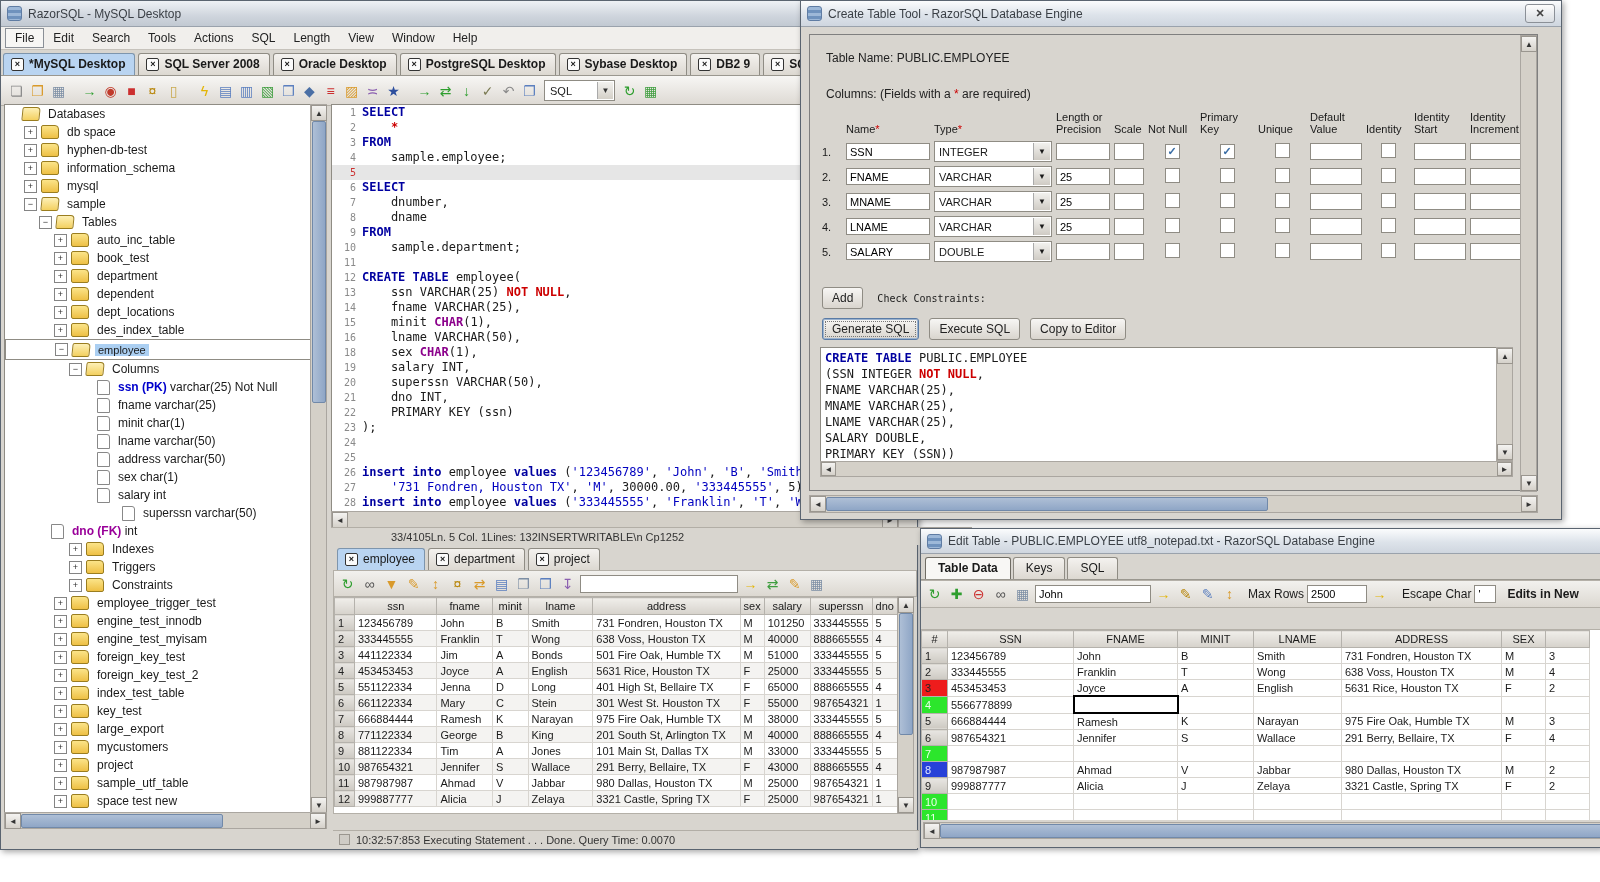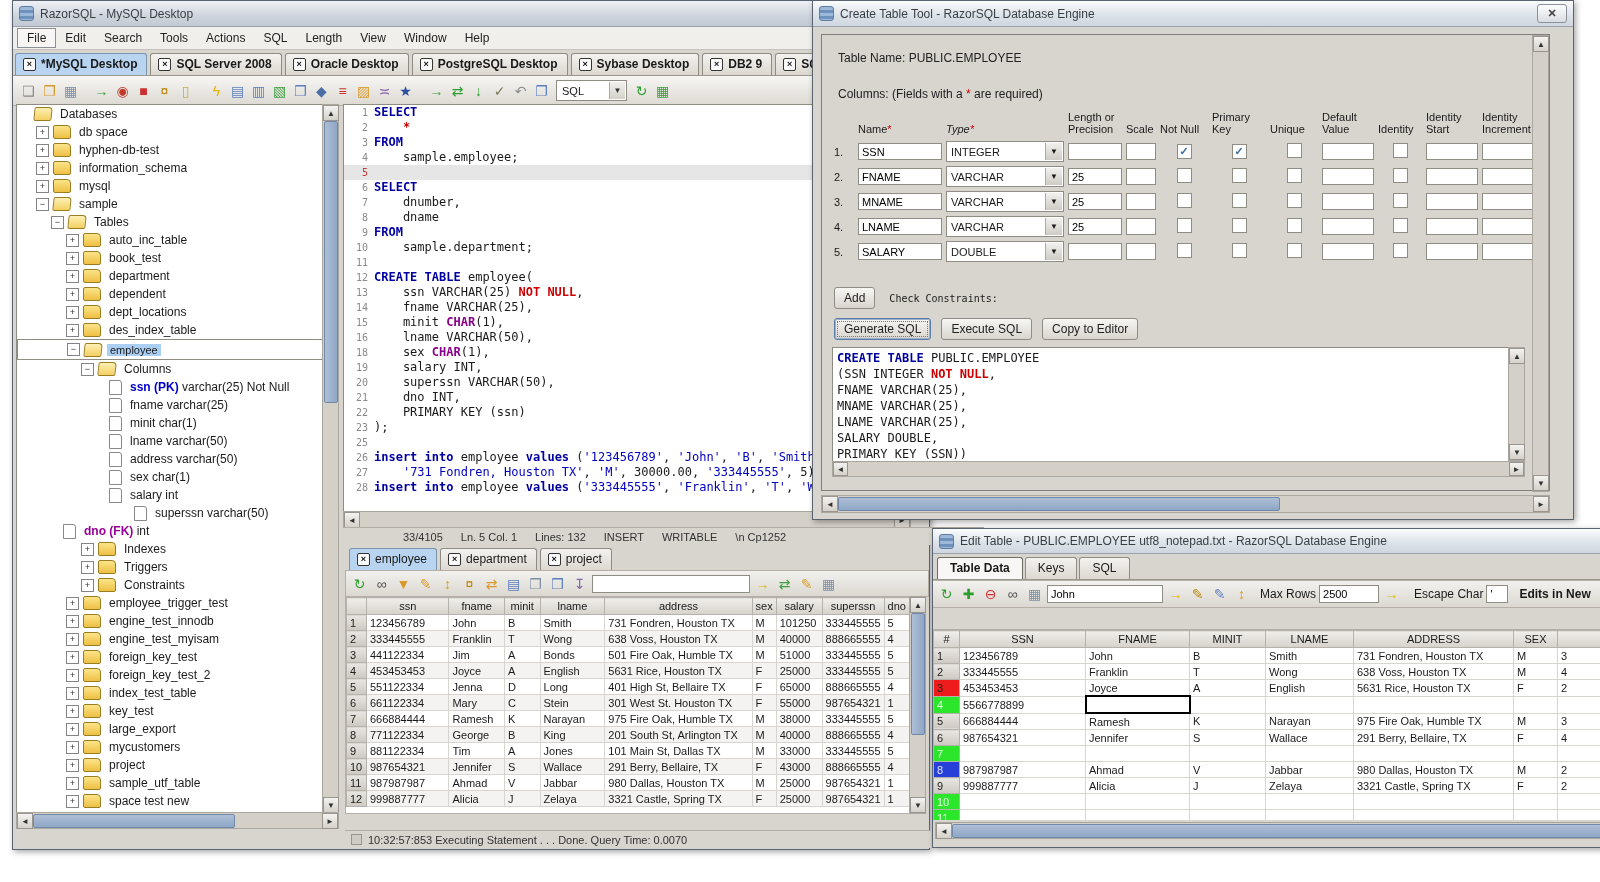--- a/index.html
+++ b/index.html
@@ -1,20 +1,20 @@
 <!DOCTYPE html>
 <html><head>
 <meta charset="utf-8">
 <style>
   html,body{margin:0;padding:0;}
   body{width:1600px;height:882px;position:relative;background:#ffffff;
        font-family:"Liberation Sans",sans-serif;font-size:12px;color:#1a1a1a;overflow:hidden;}
   .abs{position:absolute;}
   
-  .win{position:absolute;border:1px solid #5a6470;background:#d8d5cf;box-shadow:2px 2px 6px rgba(0,0,0,.35);margin-left:12px;}
+  .win{position:absolute;border:1px solid #5a6470;background:#d8d5cf;box-shadow:2px 2px 6px rgba(0,0,0,.35);}
   .titlebar{height:25px;background:linear-gradient(#eef1f5,#cfd5dd 60%,#c2c9d2);border-bottom:1px solid #9aa2ac;
             display:flex;align-items:center;padding:0 6px;color:#3a3f45;font-size:12px;}
   .appicon{width:13px;height:13px;margin-right:6px;border-radius:3px;border:1px solid #5f7ca3;
            background:repeating-linear-gradient(#9db8d8 0 3px,#6f92bd 3px 6px);}
   .closebtn{margin-left:auto;width:28px;height:17px;border:1px solid #8b9097;border-radius:3px;
             background:linear-gradient(#fdfdfd,#d9dde2);display:flex;align-items:center;justify-content:center;
             font-size:11px;color:#444;font-weight:bold;}
   
   .menubar{height:22px;background:#f1efec;border-bottom:1px solid #c6c2bb;display:flex;align-items:center;padding-left:4px;}
   .menu-item{padding:2px 9px;color:#222;}
@@ -62,21 +62,21 @@
   .eline{height:15px;line-height:15px;display:flex;white-space:pre;}
   .eline.hl{background:#e6e6e6;}
   .lnum{width:24px;flex:none;text-align:right;padding-right:6px;color:#8a8a8a;font-size:10px;}
   .eline.hl .lnum{color:#cc3333;}
   .seg-kw{color:#0000a0;font-weight:bold;}
   .seg-red{color:#cc0000;font-weight:bold;}
   .seg-type{color:#8b008b;font-weight:bold;}
   .seg-str{color:#0000c0;}
   .seg-p{color:#1a1a1a;}
   .statusbar{background:#d8d5cf;border-top:1px solid #b2aea6;display:flex;align-items:center;
-             font-size:11px;color:#333;gap:18px;padding-left:60px;}
+             font-size:11px;color:#333;padding-left:60px;}
   
   .rtabbar{display:flex;align-items:flex-end;background:#d8d5cf;padding-left:4px;height:24px;}
   .rtoolbar{height:25px;background:linear-gradient(#f2f1ee,#dcd8d1);border:1px solid #b4b0a8;
             display:flex;align-items:center;gap:3px;padding-left:4px;}
   .searchbox{height:16px;border:1px solid #8f8c84;background:#fff;width:150px;font-size:11px;padding:0 3px;
              font-family:"Liberation Sans",sans-serif;}
   table.grid{border-collapse:collapse;table-layout:fixed;background:#fff;font-size:11px;}
   table.grid th{background:linear-gradient(#f0eeea,#d6d2cb);border:1px solid #b5b2ac;font-weight:normal;
                 height:16px;padding:0 3px;overflow:hidden;white-space:nowrap;}
   table.grid td{border:1px solid #d8d5d0;height:15px;padding:0 3px;overflow:hidden;white-space:nowrap;}
@@ -427,20 +427,21 @@
       <div class="eline"><span class="lnum">13</span><span><span class="seg-p">    ssn VARCHAR(25) </span><span class="seg-red">NOT NULL</span><span class="seg-p">,</span></span></div>
       <div class="eline"><span class="lnum">14</span><span><span class="seg-p">    fname VARCHAR(25),</span></span></div>
       <div class="eline"><span class="lnum">15</span><span><span class="seg-p">    minit </span><span class="seg-type">CHAR</span><span class="seg-p">(1),</span></span></div>
       <div class="eline"><span class="lnum">16</span><span><span class="seg-p">    lname VARCHAR(50),</span></span></div>
       <div class="eline"><span class="lnum">18</span><span><span class="seg-p">    sex </span><span class="seg-type">CHAR</span><span class="seg-p">(1),</span></span></div>
       <div class="eline"><span class="lnum">19</span><span><span class="seg-p">    salary INT,</span></span></div>
       <div class="eline"><span class="lnum">20</span><span><span class="seg-p">    superssn VARCHAR(50),</span></span></div>
       <div class="eline"><span class="lnum">21</span><span><span class="seg-p">    dno INT,</span></span></div>
       <div class="eline"><span class="lnum">22</span><span><span class="seg-p">    PRIMARY KEY (ssn)</span></span></div>
       <div class="eline"><span class="lnum">23</span><span><span class="seg-p">);</span></span></div>
+      <div class="eline"><span class="lnum">24</span><span></span></div>
       <div class="eline"><span class="lnum">25</span><span></span></div>
       <div class="eline"><span class="lnum">26</span><span><span class="seg-kw">insert into</span><span class="seg-p"> employee </span><span class="seg-kw">values</span><span class="seg-p"> (</span><span class="seg-str">'123456789'</span><span class="seg-p">, </span><span class="seg-str">'John'</span><span class="seg-p">, </span><span class="seg-str">'B'</span><span class="seg-p">, </span><span class="seg-str">'Smith'</span><span class="seg-p">,</span></span></div>
       <div class="eline"><span class="lnum">27</span><span><span class="seg-p">    </span><span class="seg-str">'731 Fondren, Houston TX'</span><span class="seg-p">, </span><span class="seg-str">'M'</span><span class="seg-p">, 30000.00, </span><span class="seg-str">'333445555'</span><span class="seg-p">, 5);</span></span></div>
       <div class="eline"><span class="lnum">28</span><span><span class="seg-kw">insert into</span><span class="seg-p"> employee </span><span class="seg-kw">values</span><span class="seg-p"> (</span><span class="seg-str">'333445555'</span><span class="seg-p">, </span><span class="seg-str">'Franklin'</span><span class="seg-p">, </span><span class="seg-str">'T'</span><span class="seg-p">, </span><span class="seg-str">'Wong</span></span></div>
     </div>
   <div class="sbv abs" style="left:896px;top:103px;width:15px;height:407px;">
     <div class="sbarrow" style="left:0;top:0;">▲</div>
     <div class="sbarrow" style="left:0;bottom:0;">▼</div>
     <div class="sbthumb" style="left:1px;top:16px;width:12px;height:90px;"></div>
   </div>
@@ -697,21 +698,21 @@
           <col style="width: 52px;">
           <col style="width: 56px;">
           <col style="width: 48px;">
           <col style="width: 56px;">
           <col style="width: 60px;">
         </colgroup>
         <thead>
           <tr>
             <td></td>
             <td style="vertical-align: bottom; padding-bottom: 4px;"><span>Name</span><span class="star">*</span></td>
-            <td style="vertical-align: bottom; padding-bottom: 4px; font-style: italic;"><span>Type</span><span class="star">*</span></td>
+            <td style="vertical-align: bottom; padding-bottom: 4px;"><span>Type</span><span class="star">*</span></td>
             <td style="vertical-align: bottom; padding-bottom: 4px;"><span>Length or Precision</span></td>
             <td style="vertical-align: bottom; padding-bottom: 4px;"><span>Scale</span></td>
             <td style="vertical-align: bottom; padding-bottom: 4px;"><span>Not Null</span></td>
             <td style="vertical-align: bottom; padding-bottom: 4px;"><span>Primary Key</span></td>
             <td style="vertical-align: bottom; padding-bottom: 4px;"><span>Unique</span></td>
             <td style="vertical-align: bottom; padding-bottom: 4px;"><span>Default Value</span></td>
             <td style="vertical-align: bottom; padding-bottom: 4px;"><span>Identity</span></td>
             <td style="vertical-align: bottom; padding-bottom: 4px;"><span>Identity Start</span></td>
             <td style="vertical-align: bottom; padding-bottom: 4px;"><span>Identity Increment</span></td>
           </tr>

